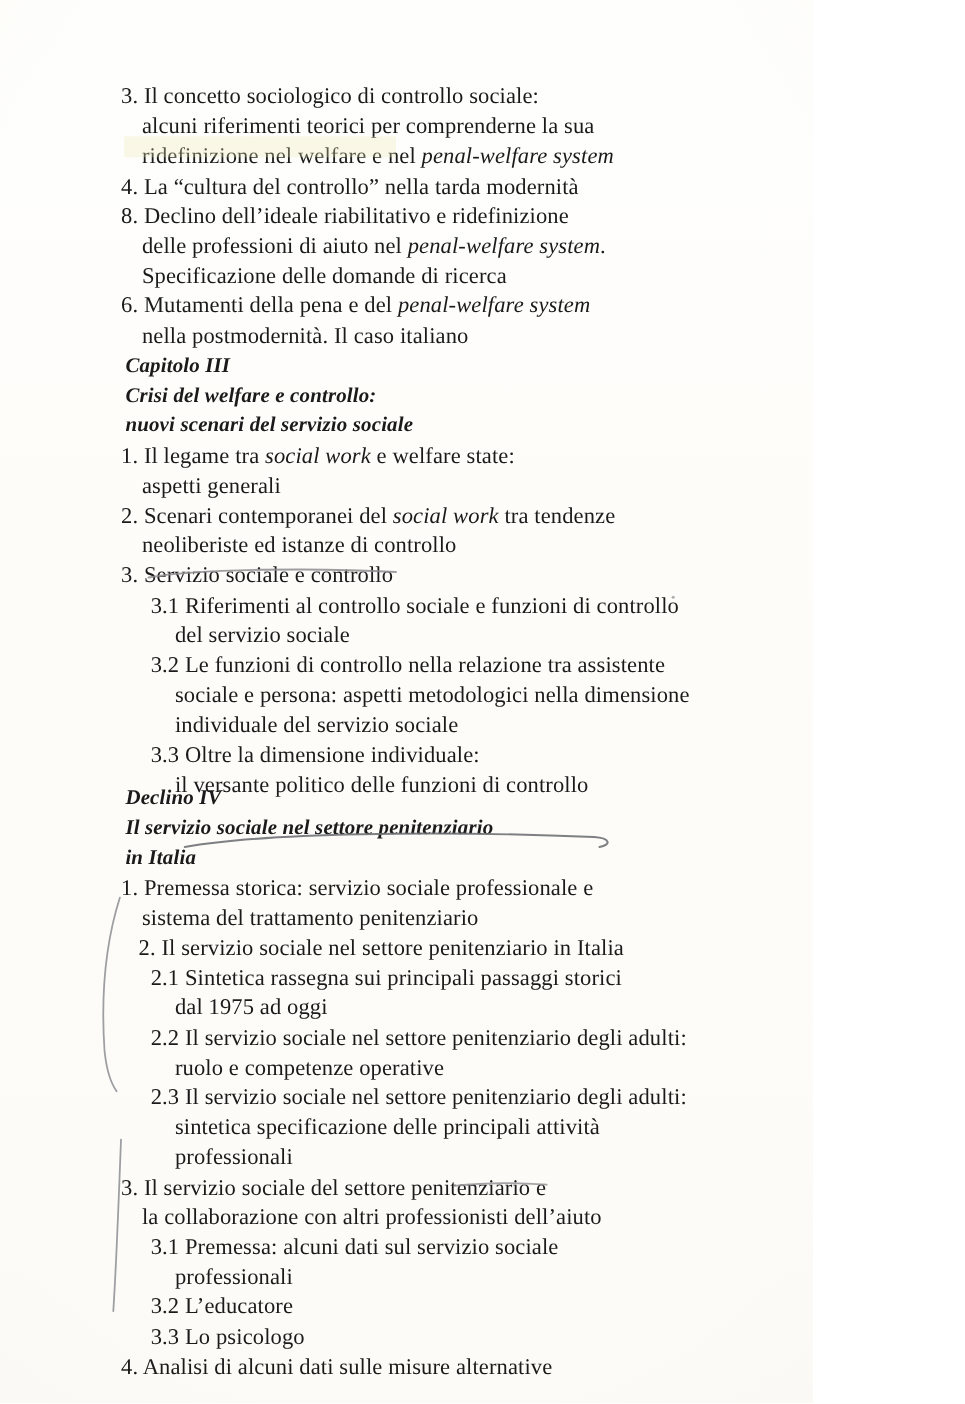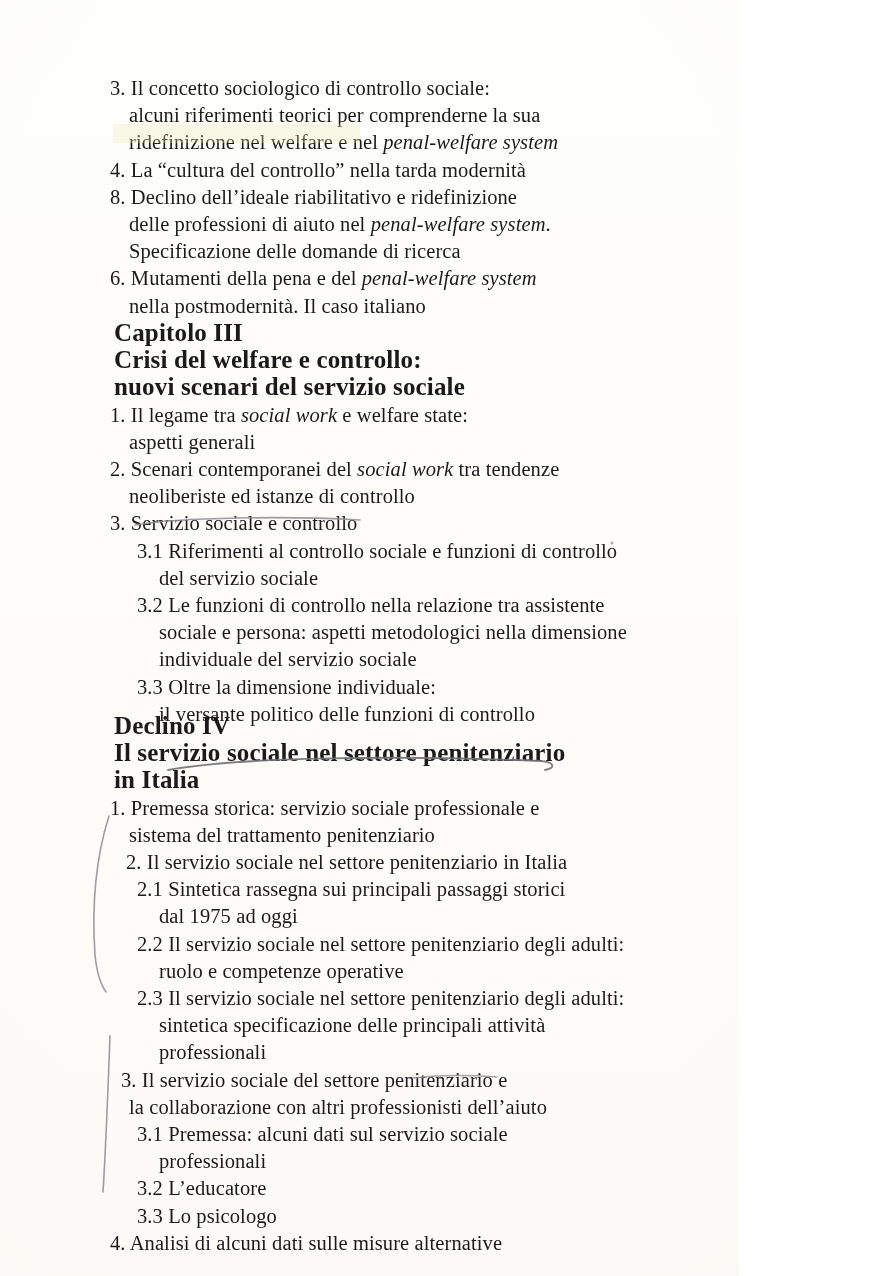--- a/index.html
+++ b/index.html
@@ -45,22 +45,23 @@
     width: 44px;
     text-align: center;
     font-size: 16px;
     letter-spacing: 0.2px;
   }
   .line .num.w3 {
     left: 731px;
   }
   .chap {
     font-weight: bold;
-    font-size: 25px;
+    font-size: 19px;
     letter-spacing: 0.15px;
+    font-style: italic;
   }
   .it {
     font-style: italic;
   }
   
   .annot {
     position: absolute;
     pointer-events: none;
   }
 </style>
@@ -152,21 +153,21 @@
       <div class="line" style="left: 159px; top: 959.8px;">ruolo e competenze operative</div>
       <div class="line" style="left: 0px; top: 959.8px;">
         <span class="num">98</span>
       </div>
       <div class="line" style="left: 137px; top: 987px;">2.3 Il servizio sociale nel settore penitenziario degli adulti:</div>
       <div class="line" style="left: 159px; top: 1014.2px;">sintetica specificazione delle principali attività</div>
       <div class="line" style="left: 159px; top: 1041.4px;">professionali</div>
       <div class="line" style="left: 0px; top: 1041.4px;">
         <span class="num w3">107</span>
       </div>
-      <div class="line" style="left: 110px; top: 1068.6px; padding-left: 11px;">3. Il servizio sociale del settore penitenziario e</div>
+      <div class="line" style="left: 110px; top: 1068.6px;">3. Il servizio sociale del settore penitenziario e</div>
       <div class="line" style="left: 129px; top: 1095.8px;">la collaborazione con altri professionisti dell’aiuto</div>
       <div class="line" style="left: 0px; top: 1095.8px;">
         <span class="num w3">114</span>
       </div>
       <div class="line" style="left: 137px; top: 1123px;">3.1 Premessa: alcuni dati sul servizio sociale</div>
       <div class="line" style="left: 159px; top: 1150.2px;">professionali</div>
       <div class="line" style="left: 0px; top: 1150.2px;">
         <span class="num w3">114</span>
       </div>
       <div class="line" style="left: 137px; top: 1177.4px;">3.2 L’educatore</div>

